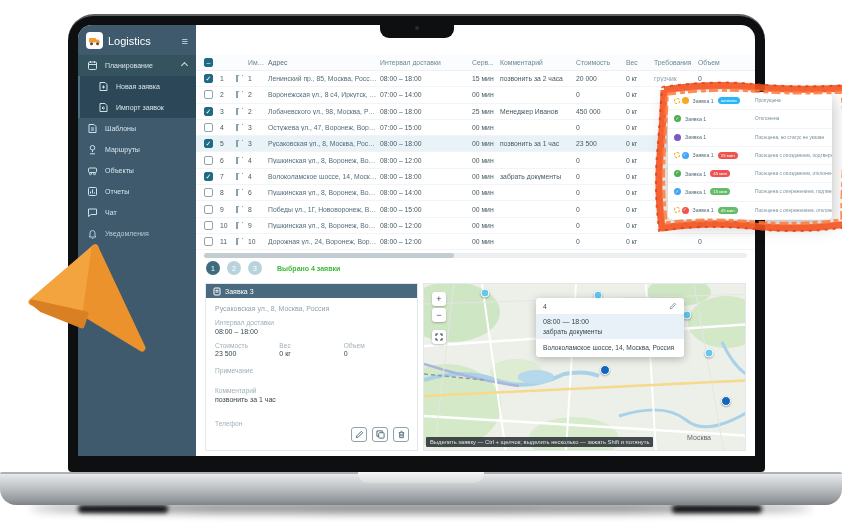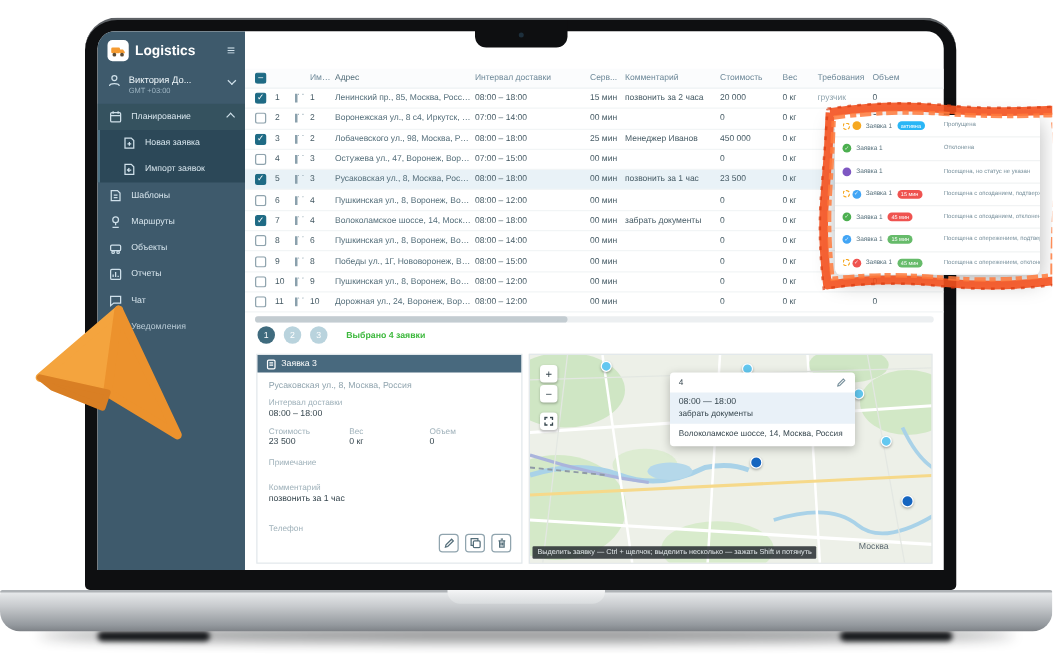--- a/index.html
+++ b/index.html
@@ -27,21 +27,21 @@
           background:linear-gradient(#f4f5f6,#d9dcde);border-radius:0 0 10px 10px}
   .base-line{position:absolute;left:0;top:0;width:100%;height:2px;background:#aeb2b6;border-radius:4px 4px 0 0}
   .shadow{position:absolute;left:30px;top:503px;width:782px;height:10px;background:#101316;
           opacity:.55;filter:blur(5px);border-radius:50%;z-index:0}
   .foot{position:absolute;top:505px;width:90px;height:8px;background:#16181b;filter:blur(2px);border-radius:4px;z-index:0}
 
   
   .sidebar{width:118px;background:var(--sidebar);color:#d7e5ed;flex:none;display:flex;flex-direction:column;font-size:7px}
   .logo-row{display:flex;align-items:center;gap:5px;padding:7px 8px 6px}
   .logo-badge{width:17px;height:17px;background:#fff;border-radius:4px;display:flex;align-items:center;justify-content:center;flex:none}
-  .logo-name{font-size:11px;font-weight:bold;color:#fff;flex:1}
+  .logo-name{font-size:11px;font-weight:normal;color:#fff;flex:1}
   .burger{font-size:11px;color:#cfe0ea}
   .user-row{padding:4px 8px 7px;display:flex;gap:6px;align-items:flex-start}
   .user-name{font-size:7.5px;color:#eef6fa;white-space:nowrap}
   .user-tz{font-size:6px;color:#9db4c2;margin-top:2px}
   .chev{width:5px;height:5px;border-right:1.3px solid #cfe0ea;border-bottom:1.3px solid #cfe0ea;display:inline-block}
   .chev.down{transform:rotate(45deg)}
   .chev.up{transform:rotate(-135deg)}
   .nav-item{height:21px;display:flex;align-items:center;gap:7px;padding:0 9px;cursor:pointer;white-space:nowrap}
   .nav-item.section{background:var(--sidebar-sel)}
   .nav-sub{background:var(--sidebar-sub);box-shadow:inset 2px 0 0 #4d7285}
@@ -143,33 +143,20 @@
           <span class="logo-badge">
             <svg width="13" height="13" viewBox="0 0 13 13">
                 <rect x="1" y="4" width="7" height="4.5" rx="1" fill="#f59b31"></rect>
                 <path d="M8,5.5 h2.4 l1.4,2 v1 h-3.8z" fill="#f59b31"></path>
                 <circle cx="3.5" cy="9.7" r="1.5" fill="#5b4a34"></circle>
                 <circle cx="9.6" cy="9.7" r="1.5" fill="#5b4a34"></circle>
               </svg>
           </span>
           <span class="logo-name">Logistics</span>
           <span class="burger">≡</span>
-        </div>
-        <div class="user-row">
-          <span class="nico">
-            <svg width="11" height="11" viewBox="0 0 11 11" fill="none" stroke="#cfe0ea" stroke-width="1">
-                <circle cx="5.5" cy="3.4" r="2"></circle>
-                <path d="M1.6,9.8 c0,-2.6 7.8,-2.6 7.8,0"></path>
-              </svg>
-          </span>
-          <span style="flex:1">
-            <span class="user-name">Виктория До...</span>
-            <div class="user-tz">GMT +03:00</div>
-          </span>
-          <span class="chev down" style="margin-top:3px"></span>
         </div>
 
         <div class="nav-item section">
           <span class="nico">
             <svg width="11" height="11" viewBox="0 0 11 11" fill="none" stroke="#cfe0ea" stroke-width="1">
                 <rect x="1.5" y="2" width="8" height="7.5" rx="1"></rect>
                 <path d="M1.5,4.5 h8 M3.5,1 v2 M7.5,1 v2"></path>
               </svg>
           </span>
           <span>Планирование</span>

